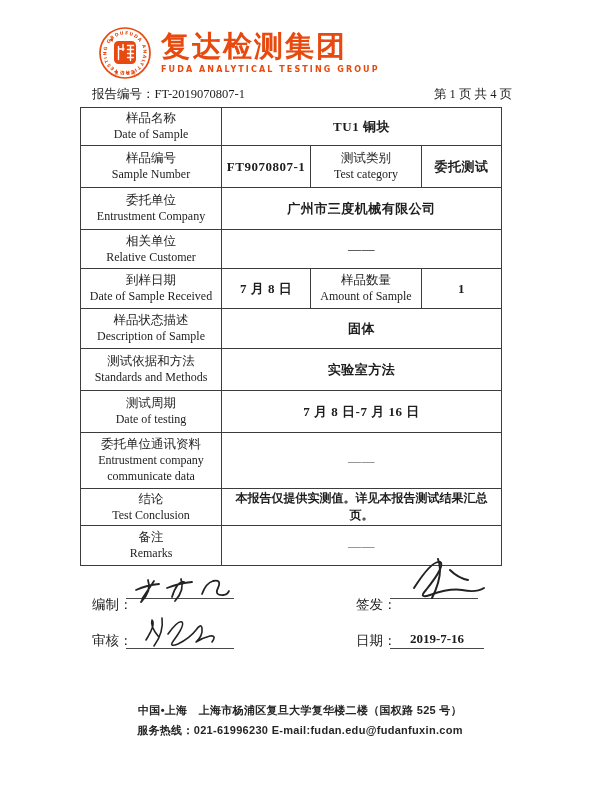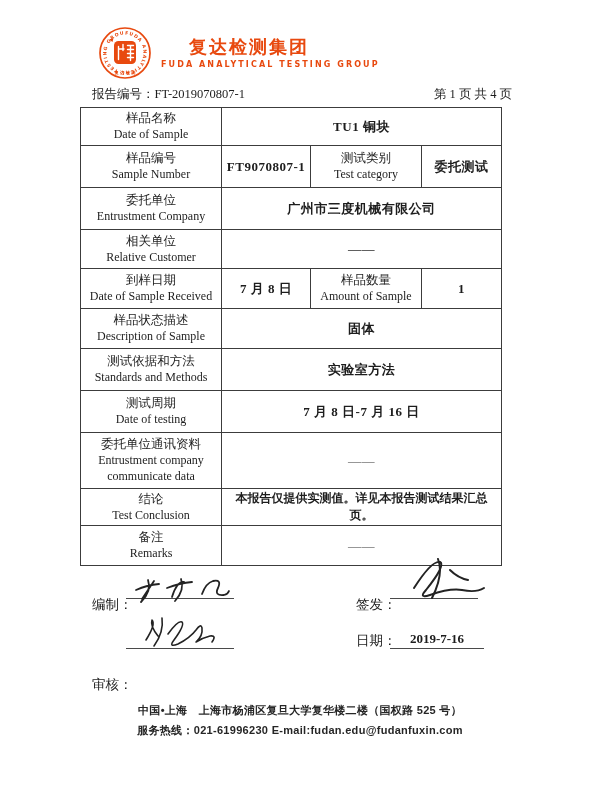--- a/index.html
+++ b/index.html
@@ -5,21 +5,21 @@
   html,body{margin:0;padding:0;background:#ffffff;}
   .page{
     position:relative;width:600px;height:800px;background:#ffffff;overflow:hidden;
     font-family:"Liberation Serif","DejaVu Serif",serif;color:#1d1d1d;
   }
   
   .logo{position:absolute;left:98px;top:26px;display:flex;align-items:center;gap:9px;}
   .seal{width:54px;height:54px;}
   .logo-text{display:flex;flex-direction:column;}
   .logo-zh{font-family:"DejaVu Sans","Liberation Sans",sans-serif;font-weight:bold;
-    color:#e8490f;font-size:18px;line-height:1;letter-spacing:2px;margin-left:28px;}
+    color:#e8490f;font-size:29px;line-height:1;letter-spacing:2px;}
   .logo-en{font-family:"DejaVu Sans","Liberation Sans",sans-serif;font-weight:bold;
     color:#e8490f;font-size:8px;letter-spacing:2.1px;margin-top:4px;}
   
   .meta{position:absolute;left:92px;top:86px;width:420px;display:flex;
     justify-content:space-between;font-size:12.5px;color:#1d1d1d;}
   
   table.report{position:absolute;left:80px;top:107px;width:421px;
     border-collapse:collapse;table-layout:fixed;border-radius:12px;}
   table.report td{border:1px solid #3c3c3c;text-align:center;vertical-align:middle;
     padding:1px 3px;overflow:hidden;}
@@ -170,21 +170,21 @@
     </table>
 
   <span class="s-label" style="left:92px;top:596px;">编制：</span>
   <div class="s-line" style="left:126px;top:598px;width:108px;"></div>
   <svg class="sig" style="left:132px;top:575px;" width="100" height="32" viewBox="0 0 100 32">
     <path stroke-width="1.8" d="M10 24 L22 6 M4 15 Q15 10 27 9 M16 5 Q20 16 9 27"></path>
     <path stroke-width="1.8" d="M40 22 Q45 6 52 7 M35 13 Q48 8 60 7 M49 4 Q53 15 43 26"></path>
     <path stroke-width="1.8" d="M70 19 Q74 8 81 6 Q90 4 86 13 Q82 21 92 20 Q96 19 97 16"></path>
   </svg>
 
-  <span class="s-label" style="left:92px;top:632px;margin-top:44px;">审核：</span>
+  <span class="s-label" style="left:92px;top:632px;">审核：</span>
   <div class="s-line" style="left:126px;top:648px;width:108px;"></div>
   <svg class="sig" style="left:138px;top:614px;" width="96" height="40" viewBox="0 0 96 40">
     <path stroke-width="1.6" d="M8 26 Q18 10 14 6 Q12 12 20 22 M24 4 Q26 18 16 32"></path>
     <path stroke-width="1.6" d="M30 20 Q40 6 44 8 Q47 11 36 26 Q30 34 40 30 Q52 24 58 16 Q63 9 64 14 Q65 22 58 28 Q64 24 72 22 Q79 21 74 28"></path>
   </svg>
 
   <span class="s-label" style="left:356px;top:596px;">签发：</span>
   <div class="s-line" style="left:390px;top:598px;width:88px;"></div>
   <svg class="sig" style="left:392px;top:558px;" width="96" height="46" viewBox="0 0 96 46">
     <path stroke-width="2" d="M22 30 Q40 2 48 4 Q54 7 34 32 Q26 41 38 37 Q58 30 70 32 Q84 35 92 30"></path>

